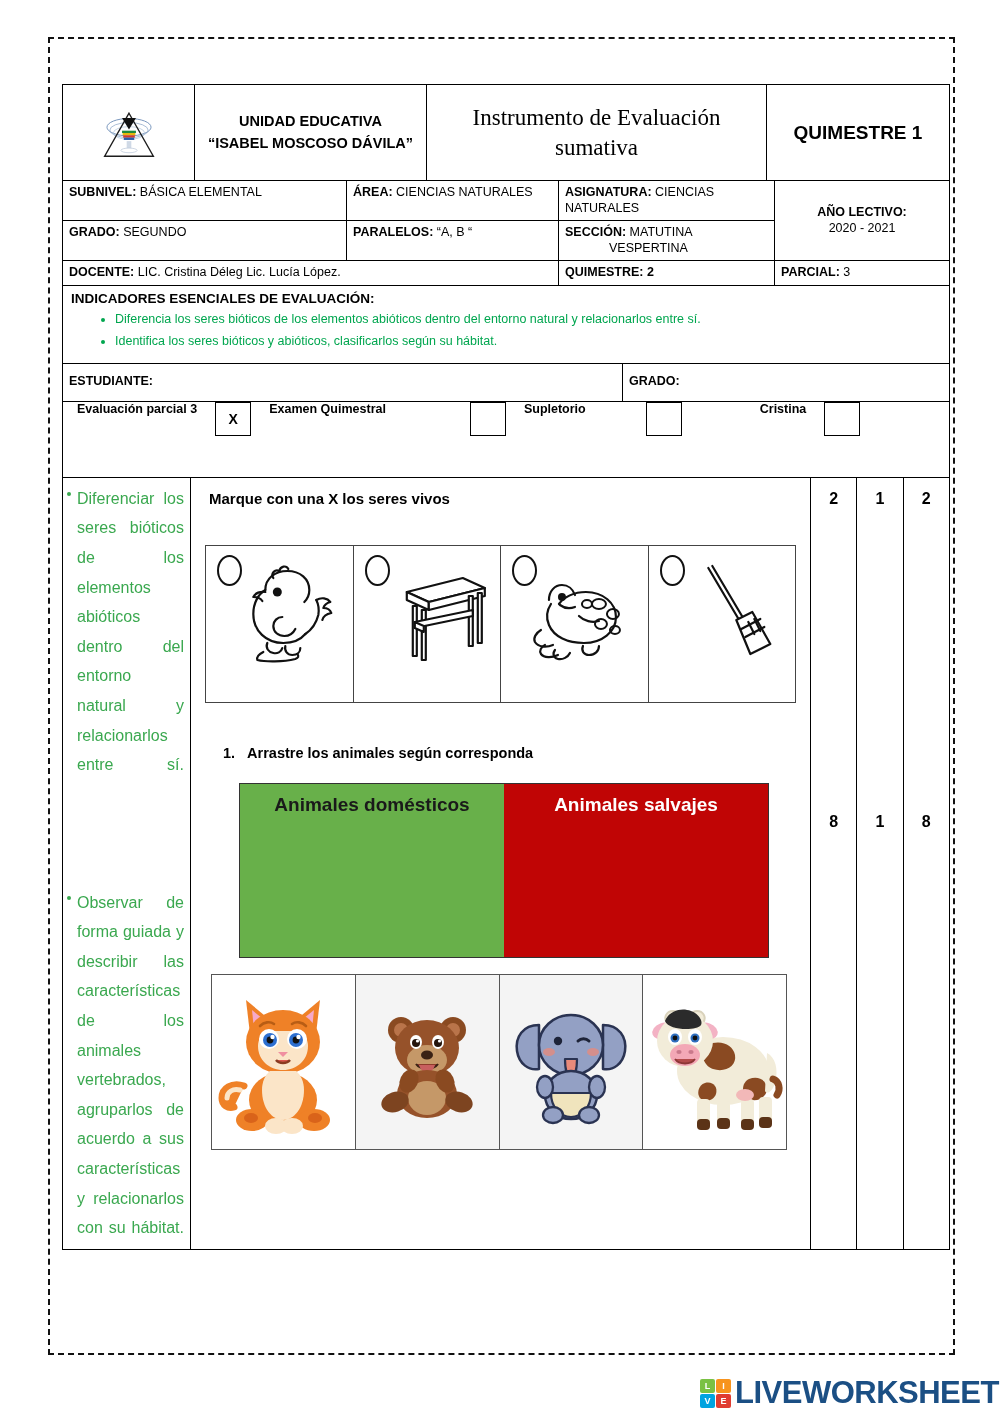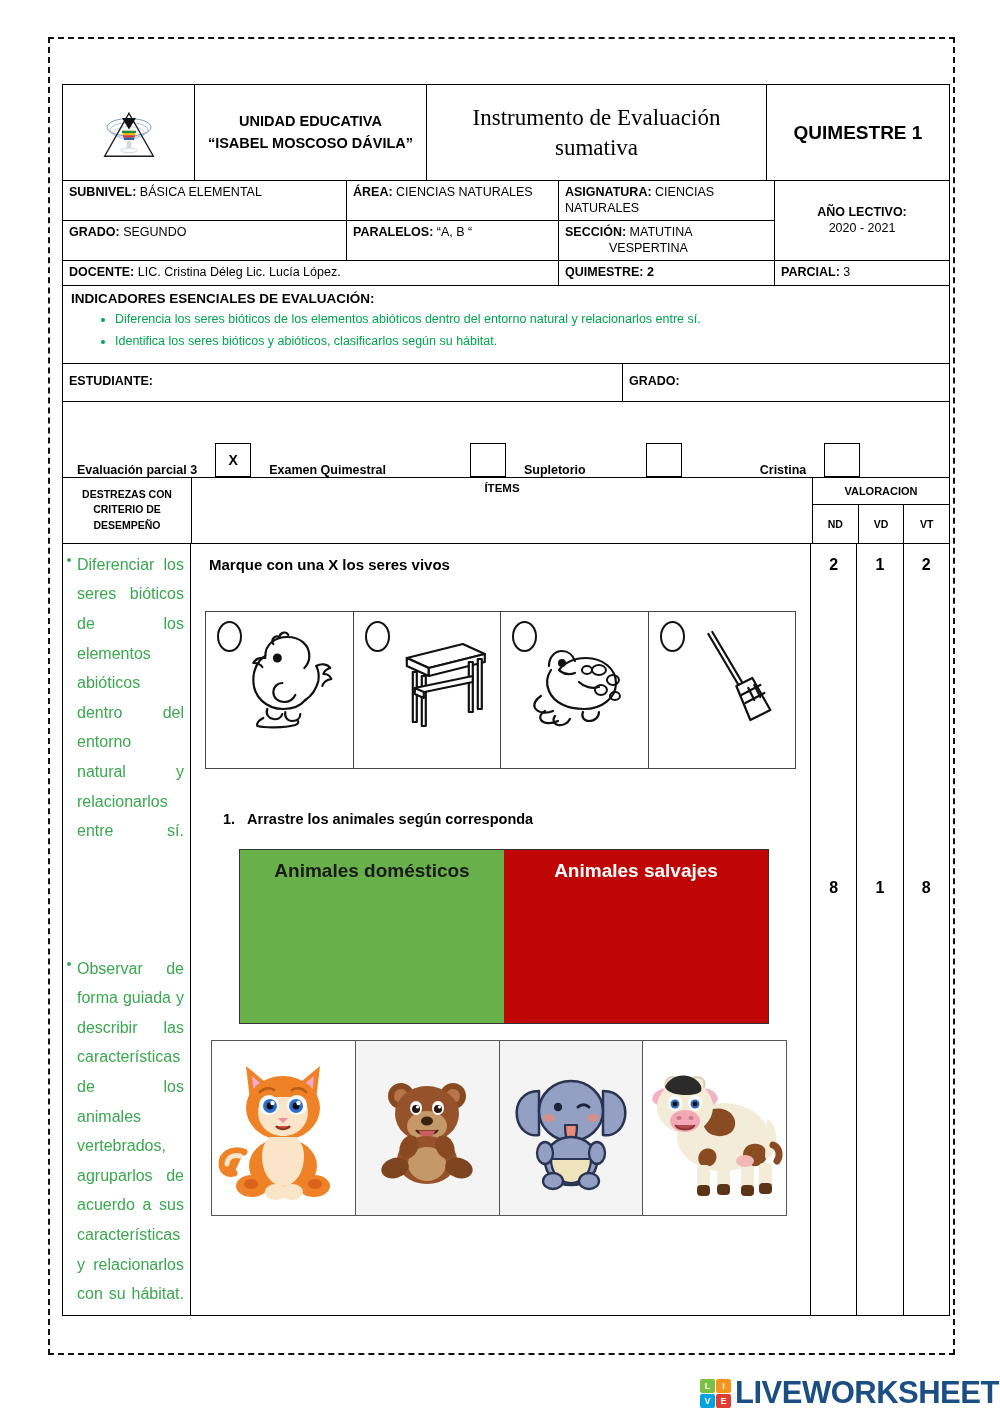--- a/index.html
+++ b/index.html
@@ -116,21 +116,21 @@
   
   .est-row { height: 38px; }
   .est-left { width: 560px; display:flex; align-items:center; }
   .est-right { flex:1; display:flex; align-items:center; }
 
   
   .eval-row { height: 76px; }
   .eval-cell {
     width: 100%;
     display: flex;
-    align-items: flex-end;
+    align-items: flex-start;
     padding: 0 10px 0 14px;
     box-sizing: border-box;
   }
   .eval-lbl { font-weight: bold; font-size: 12.5px; white-space: nowrap; }
   .chkbox {
     width: 36px; height: 34px;
     border: 1.8px solid #000;
     background: #fff;
     display: flex; align-items: center; justify-content: center;
     font-weight: bold; font-size: 14px;
@@ -453,42 +453,20 @@
       <span class="eval-lbl">Supletorio</span>
       <span class="sp-60"></span>
       <span class="chkbox"></span>
       <span class="sp-78"></span>
       <span class="eval-lbl">Cristina</span>
       <span class="sp-18"></span>
       <span class="chkbox"></span>
     </div>
   </div>
 
-  <div class="row rub-hdr bdr-b">
-    <div class="col-dest bdr-r">
-      <div class="dest-head">
-        <div>DESTREZAS CON</div>
-        <div>CRITERIO DE</div>
-        <div>DESEMPEÑO</div>
-      </div>
-    </div>
-    <div class="col-items bdr-r">
-      <div class="items-head">ÍTEMS</div>
-    </div>
-    <div class="col-val">
-      <div class="val-head">
-        <div class="val-title">VALORACION</div>
-        <div class="val-subs">
-          <div class="val-sub bdr-r">ND</div>
-          <div class="val-sub bdr-r">VD</div>
-          <div class="val-sub">VT</div>
-        </div>
-      </div>
-    </div>
-  </div>
 
   <div class="rub-body">
 
     <div class="dest-col">
       <div class="dest-item">Diferenciar los seres bióticos de los elementos abióticos dentro del entorno natural y relacionarlos entre sí.</div>
       <div class="dest-gap"></div>
       <div class="dest-item">Observar de forma guiada y describir las características de los animales vertebrados, agruparlos de acuerdo a sus características y relacionarlos con su hábitat.</div>
     </div>
 
     <div class="items-col">

